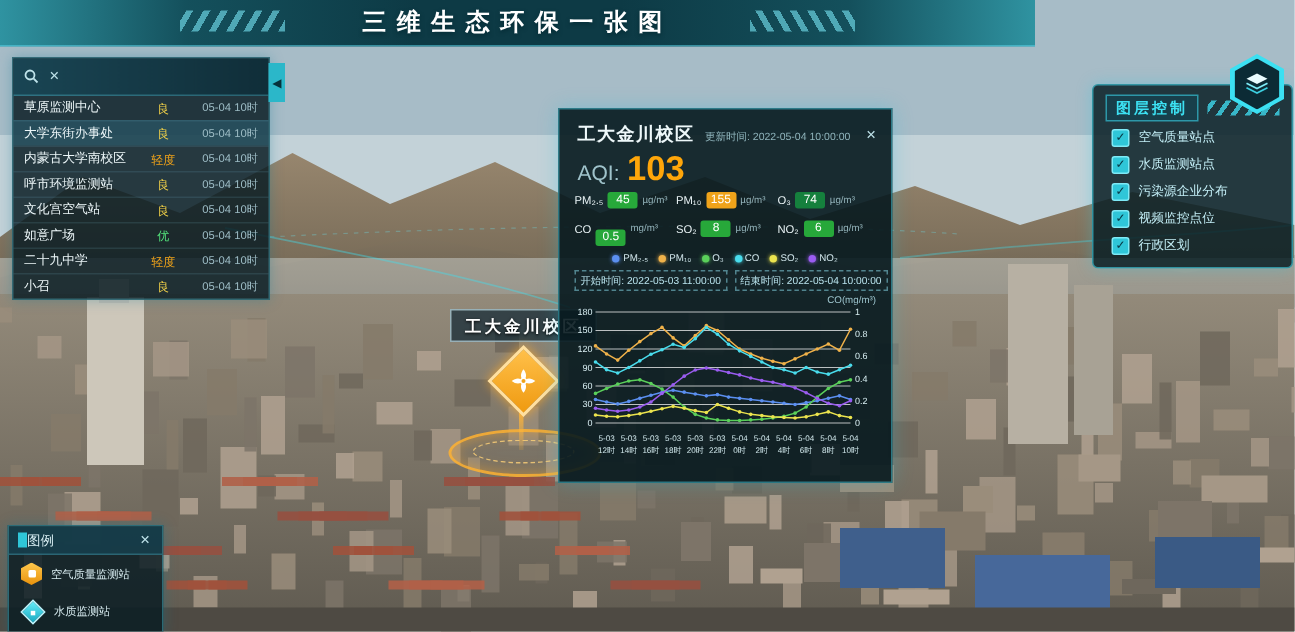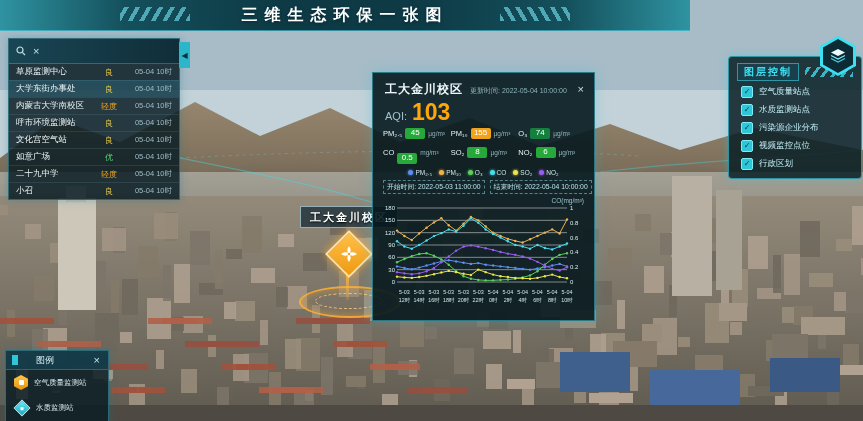--- a/index.html
+++ b/index.html
@@ -41,21 +41,21 @@
   .st-name{flex:1;font-size:8.5px;color:#ecf6f8;white-space:nowrap;overflow:hidden;}
   .st-level{font-size:8px;width:24px;text-align:center;}
   .st-time{font-size:7.5px;color:#9dbcc5;white-space:nowrap;padding-left:10px;}
   
   .popup{left:372px;top:72px;width:221px;z-index:50;background:rgba(6,24,30,.9);
     border:1px solid rgba(70,205,225,.5);box-shadow:0 0 12px rgba(40,190,220,.3);}
   .pp-head{display:flex;align-items:baseline;padding:8px 8px 2px 12px;gap:7px;}
   .pp-title{font-size:12px;font-weight:bold;color:#eef8fa;letter-spacing:1px;}
   .pp-update{font-size:7px;color:#8fb4bc;flex:1;}
   .aqi-row{padding:0 12px;display:flex;align-items:baseline;gap:5px;}
-  .aqi-label{font-size:11px;color:#9fc3cb;}
+  .aqi-label{font-size:14px;color:#9fc3cb;}
   .aqi-value{font-size:23px;font-weight:bold;color:#ffa60a;line-height:1.05;}
   .pol-grid{display:grid;grid-template-columns:1fr 1fr 1fr;gap:3px 2px;padding:4px 10px 2px;}
   .pol-cell{display:flex;align-items:center;gap:3px;}
   .pol-name{font-size:7.5px;color:#e8f2f4;white-space:nowrap;}
   .pol-badge{min-width:14px;text-align:center;font-size:8px;font-weight:normal;color:#fff;
     border-radius:2px;padding:1px 3px;line-height:1.1;}
   .pol-unit{font-size:6.5px;color:#93b3ba;white-space:nowrap;}
   .chart-legend{display:flex;justify-content:center;gap:7px;padding:3px 4px 2px;}
   .cl-item{display:flex;align-items:center;gap:2px;font-size:6.5px;color:#cfe4e9;}
   .cl-dot{width:5px;height:5px;border-radius:50%;box-shadow:0 0 3px currentColor;}
@@ -74,21 +74,21 @@
   .checkbox{width:10px;height:10px;background:#2fc6d8;border:1px solid #7eeaf6;border-radius:2px;
     display:flex;align-items:center;justify-content:center;font-size:8px;color:#063642;line-height:1;cursor:pointer;}
   .layer-label{font-size:8.5px;color:#c3eef6;}
   .hex-wrap{position:absolute;left:820px;top:36px;width:36px;height:40px;z-index:31;
     clip-path:polygon(50% 0,100% 25%,100% 75%,50% 100%,0 75%,0 25%);
     background:#3ce0f2;display:flex;align-items:center;justify-content:center;}
   .hex-in{width:30px;height:34px;clip-path:polygon(50% 0,100% 25%,100% 75%,50% 100%,0 75%,0 25%);
     background:#0c2b35;display:flex;align-items:center;justify-content:center;}
   
   .legend-panel{left:5px;top:350px;width:102px;z-index:30;border:1px solid rgba(70,190,210,.45);}
-  .lg-head{display:flex;align-items:center;height:18px;padding:0 6px;gap:18px;
+  .lg-head{display:flex;align-items:center;height:18px;padding:0 6px;gap:0;
     background:rgba(22,62,75,.9);border-bottom:1px solid rgba(90,200,220,.3);}
   .lg-corner{width:6px;height:10px;background:#2fc6d8;}
   .lg-title{flex:1;font-size:9px;color:#d8eef3;}
   .legend-item{display:flex;align-items:center;gap:6px;padding:5px 8px;}
   .lg-label{font-size:7.5px;color:#d8ecf0;}
   .icon-hex{width:14px;height:15px;clip-path:polygon(50% 0,100% 25%,100% 75%,50% 100%,0 75%,0 25%);
     background:linear-gradient(#ffc84d,#e8920c);display:flex;align-items:center;justify-content:center;}
   .icon-hex i{width:5px;height:5px;background:#fff;border-radius:1px;display:block;}
   .icon-diamond{width:10px;height:10px;transform:rotate(45deg);margin:2px;
     background:linear-gradient(135deg,#66eefb,#18a8c0);border:1px solid #bdf6ff;

